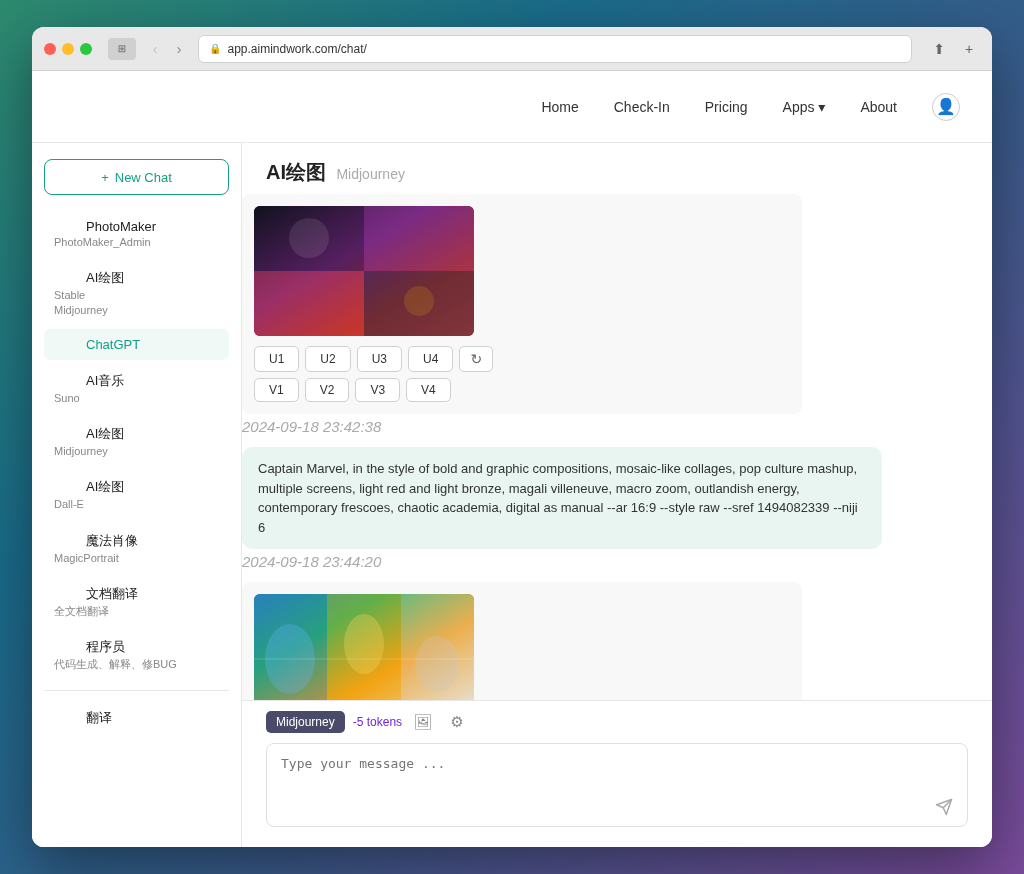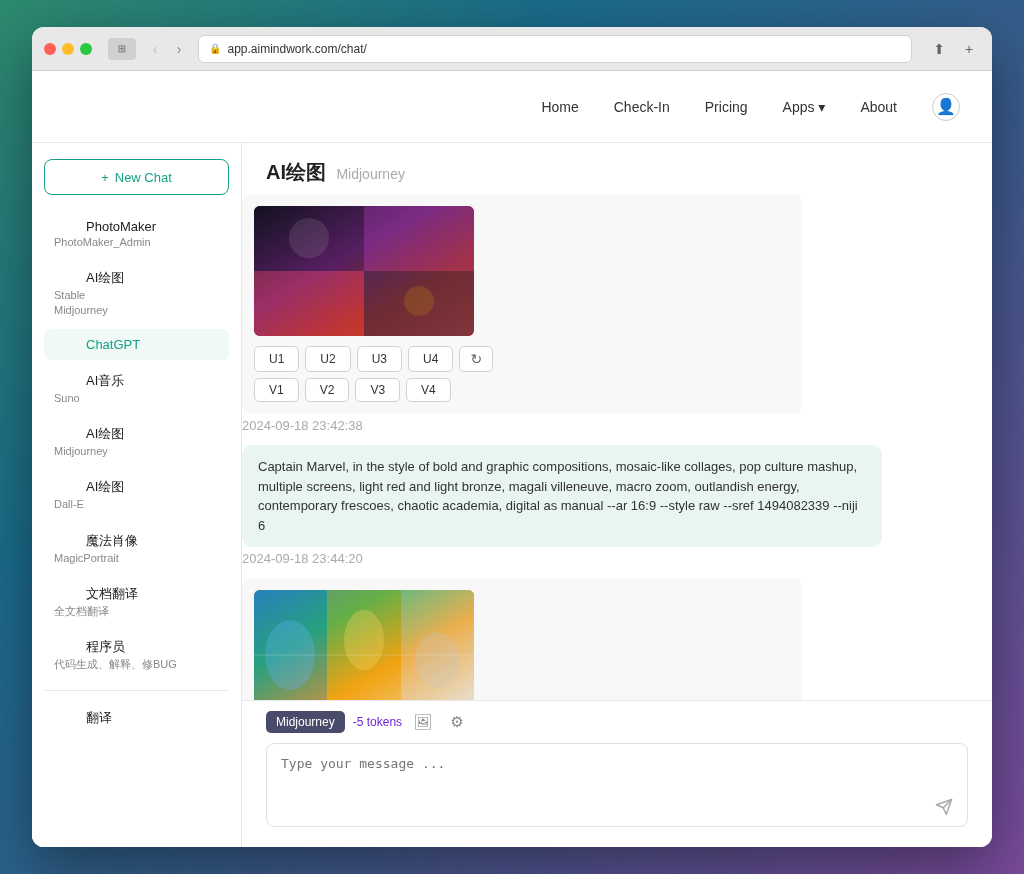--- a/index.html
+++ b/index.html
@@ -286,23 +286,24 @@
       padding: 4px 10px;
       border: 1px solid #d0d0d0;
       border-radius: 5px;
       background: #fff;
       font-size: 14px;
       color: #666;
       cursor: pointer;
     }
 
     .timestamp {
-      font-size: 13px;
+      font-size: 15px;
       color: #aaa;
       margin: 4px 0;
+      font-style: italic;
     }
 
     .user-message {
       background: #e8f5f0;
       border-radius: 10px;
       padding: 12px 16px;
       max-width: 640px;
       font-size: 13px;
       color: #333;
       line-height: 1.5;

